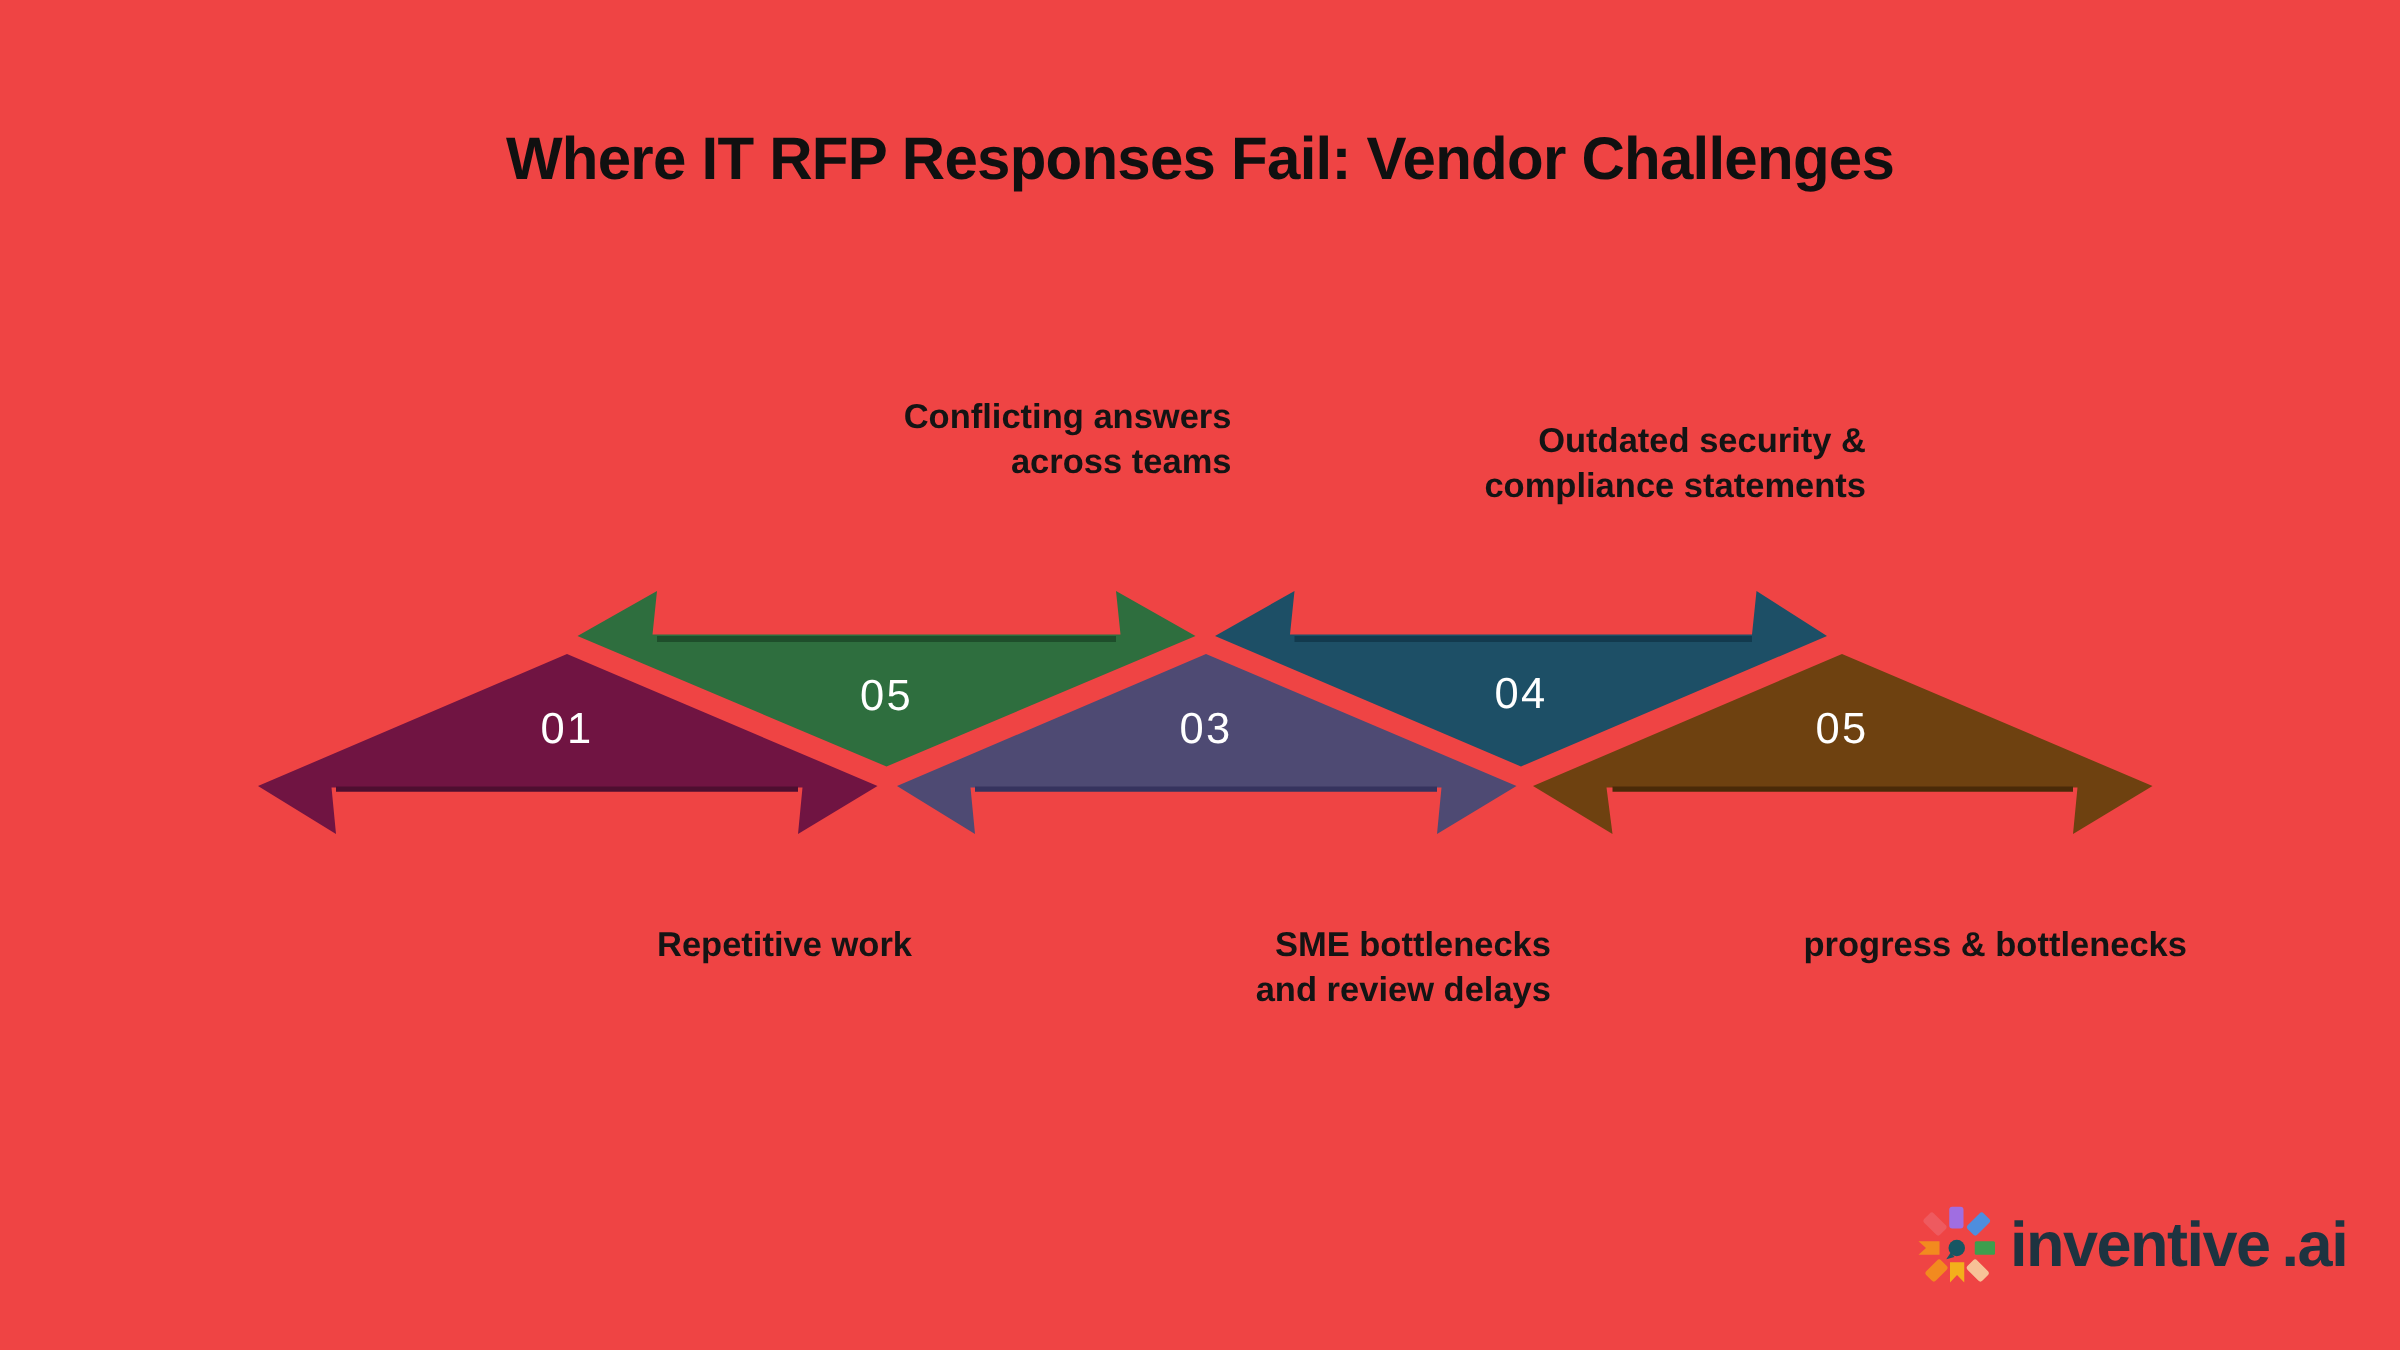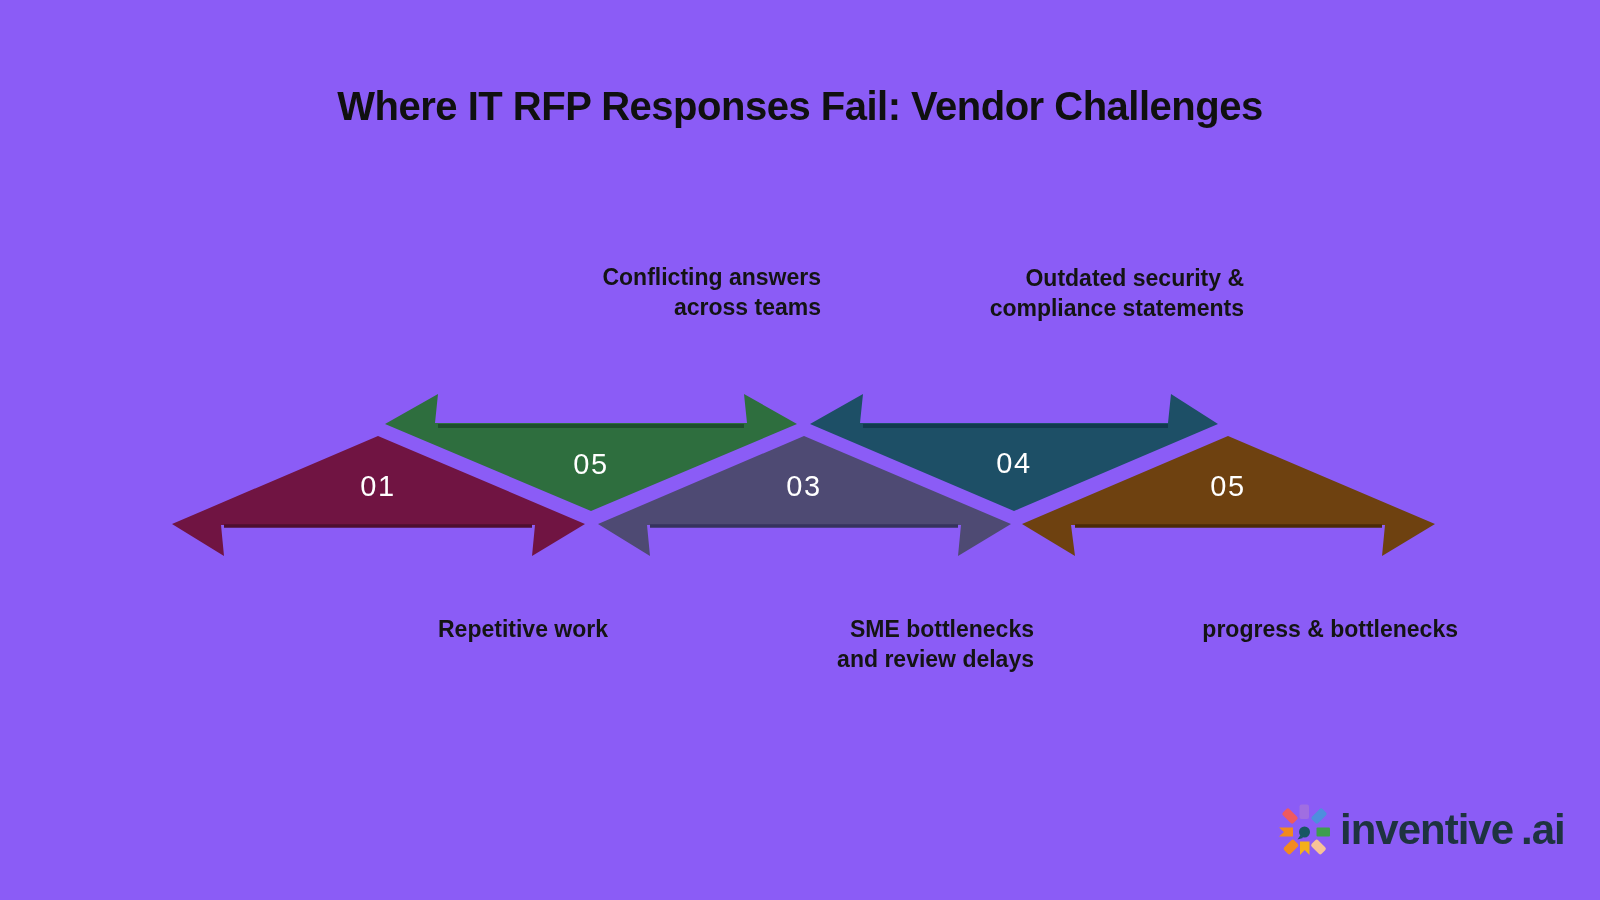--- a/index.html
+++ b/index.html
@@ -1,17 +1,17 @@
 <!DOCTYPE html>
 <html><head>
 <meta charset="utf-8">
 <style>
   html,body { margin:0; padding:0; background:#ffffff; }
   .canvas {
-    position:relative; width:1600px; height:900px; background:#8b5cf6;
+    position:relative; width:1600px; height:900px; background:#ef4444;
     overflow:hidden; font-family:"Liberation Sans", sans-serif;
   }
   .title {
     position:absolute; top:84px; left:0; width:100%;
     text-align:center; font-size:40px; font-weight:800;
     color:#101010; letter-spacing:-0.5px;
   }
   .shapes-svg { position:absolute; left:0; top:0; }
   .step-number {
     position:absolute; width:90px; height:36px; line-height:36px;
@@ -21,21 +21,21 @@
   .num-1 { left:333px; top:468px; }
   .num-2 { left:546px; top:446px; }
   .num-3 { left:759px; top:468px; }
   .num-4 { left:969px; top:445px; }
   .num-5 { left:1183px; top:468px; }
   .caption {
     position:absolute; width:460px; text-align:right;
     font-size:23px; font-weight:700; color:#141414; line-height:29.5px;
   }
   .cap-2 { left:361px; top:263px; }
-  .cap-4 { left:784px; top:264px; }
+  .cap-4 { left:784px; top:279px; }
   .cap-1 { left:148px; top:615px; }
   .cap-3 { left:574px; top:615px; }
   .cap-5 { left:998px; top:615px; }
   .logo {
     position:absolute; left:1278px; top:800px; height:60px;
     display:flex; align-items:center;
   }
   .logo-text {
     font-size:42px; font-weight:700; color:#1e3340;
     letter-spacing:-1px; margin-left:8px; white-space:nowrap;

